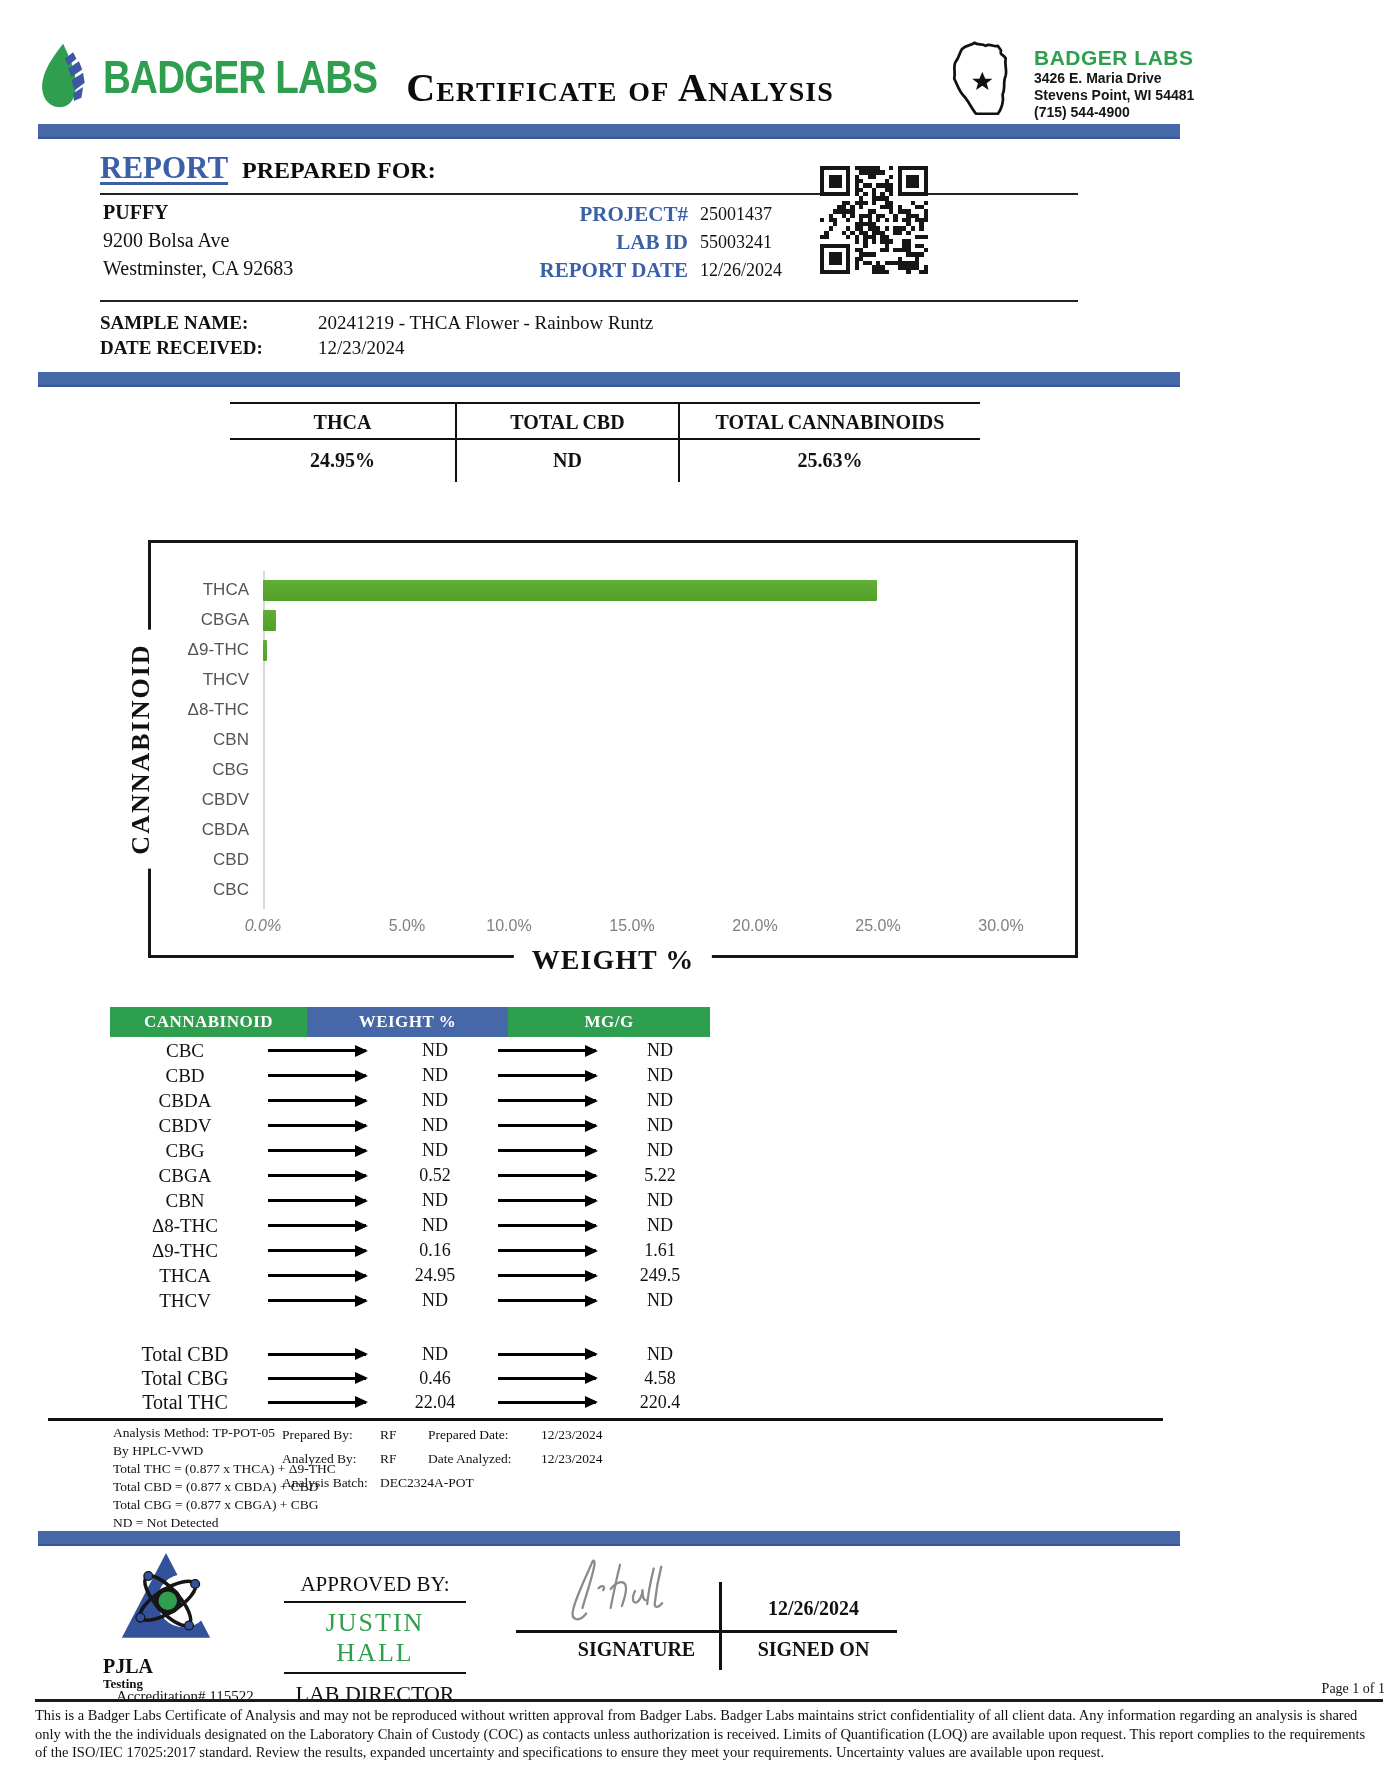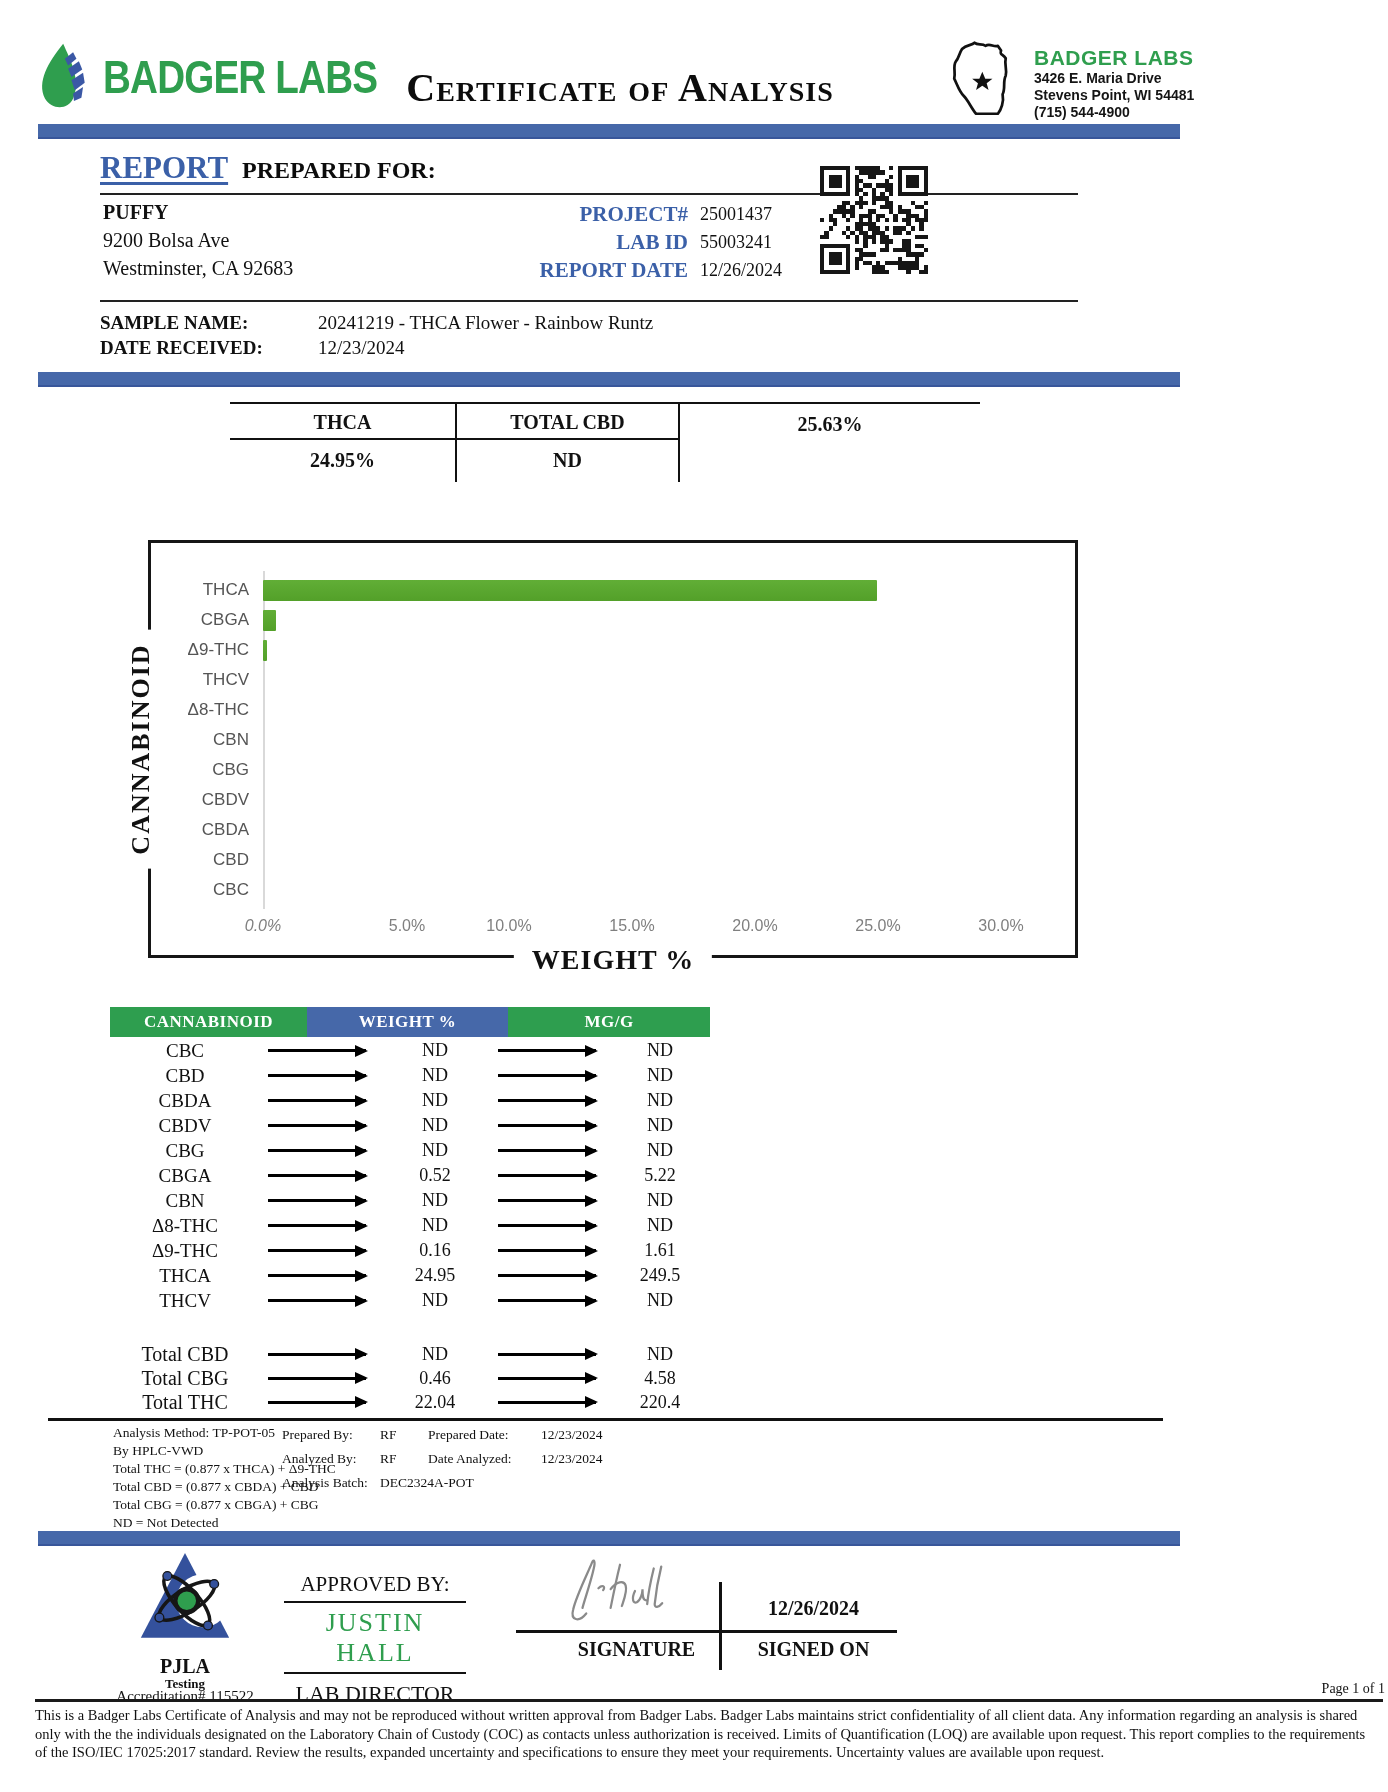--- a/index.html
+++ b/index.html
@@ -82,21 +82,21 @@
   .totals{position:absolute;left:110px;top:1342px;width:600px;}
   .tbl-endline{position:absolute;left:48px;top:1418px;width:1115px;height:2.5px;background:#111;}
 
   
   .fn-left{position:absolute;left:113px;top:1424px;width:270px;font-size:13.5px;line-height:18px;}
   .fn-right{position:absolute;left:282px;top:1427px;width:440px;font-size:13.5px;}
   .prow2{display:flex;margin-bottom:8px;}
   .fl1{width:98px;} .fv1{width:48px;} .fl2{width:113px;} .fv2{flex:1;}
 
   
-  .pjla{position:absolute;left:103px;top:1546px;width:164px;text-align:center;}
+  .pjla{position:absolute;left:103px;top:1546px;width:164px;text-align:left;}
   .pjla-name{font-weight:bold;font-size:20px;line-height:20px;}
   .pjla-sub{font-weight:bold;font-size:13px;line-height:15px;}
   .accred{position:absolute;left:80px;top:1688px;width:210px;text-align:center;font-size:15px;}
   .approve{position:absolute;left:284px;top:1572px;width:182px;text-align:center;}
   .approve .ab{font-size:21px;border-bottom:2.5px solid #111;padding-bottom:4px;}
   .approve .an{color:#2f9e4e;font-size:26px;letter-spacing:2px;padding:5px 0 4px;border-bottom:2.5px solid #111;}
   .approve .at{font-size:22px;padding-top:7px;}
   .sig-svg{position:absolute;left:560px;top:1553px;}
   .sig-line{position:absolute;left:516px;top:1630px;width:241px;height:2.5px;background:#111;}
   .sig-label{position:absolute;left:516px;top:1638px;width:241px;text-align:center;font-weight:bold;font-size:20px;}
@@ -497,20 +497,21 @@
   <div class="summary">
     <div class="sumcol">
       <div class="sumhead">THCA</div>
       <div class="sumval">24.95%</div>
     </div>
     <div class="sumcol mid">
       <div class="sumhead">TOTAL CBD</div>
       <div class="sumval">ND</div>
     </div>
     <div class="sumcol">
+      <div class="sumhead">TOTAL CANNABINOIDS</div>
       <div class="sumval">25.63%</div>
     </div>
   </div>
 
   <div class="chartbox">
     <div class="chart-ylabel">CANNABINOID</div>
     <div class="axis-line"></div>
     <div class="chart-rows" id="chart-rows">
         <div class="crow">
           <div class="clabel">THCA</div>

